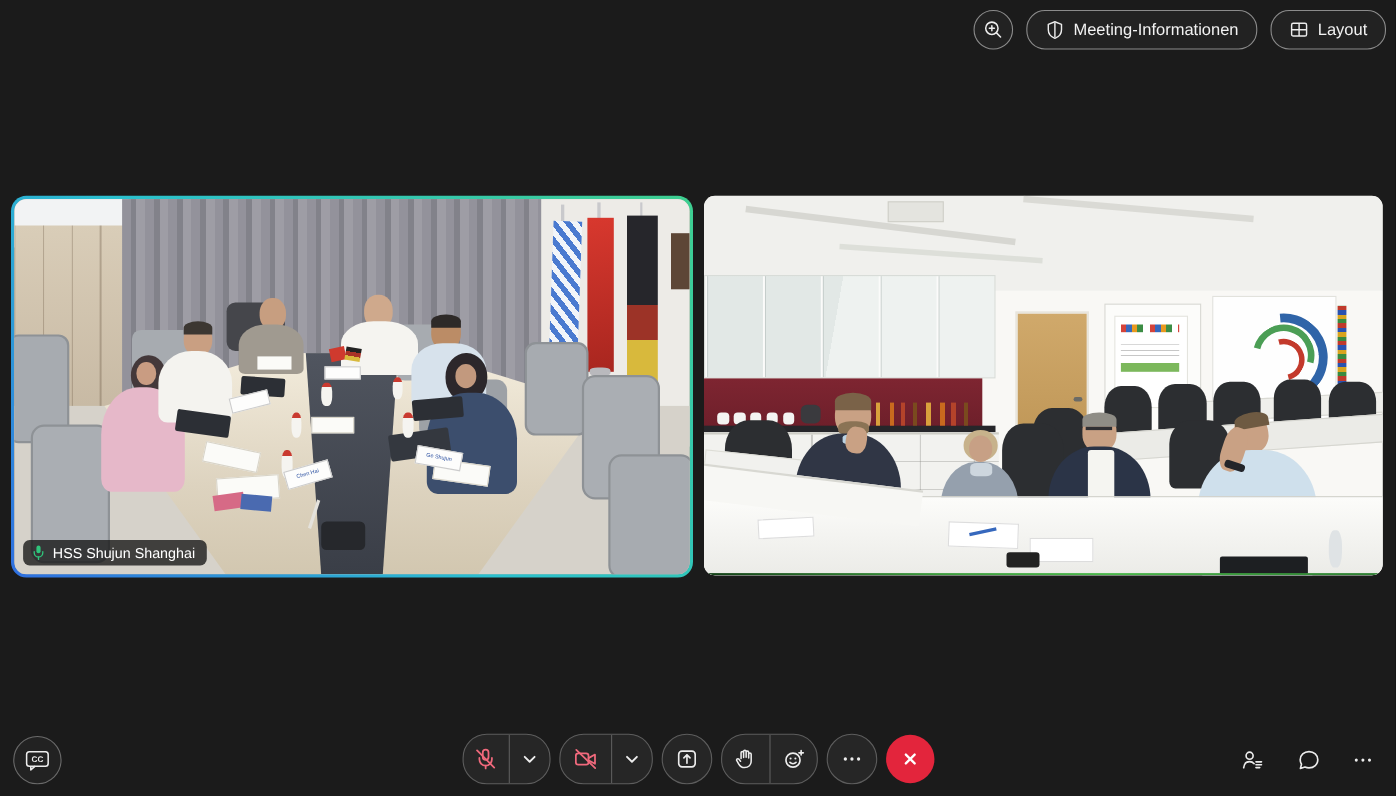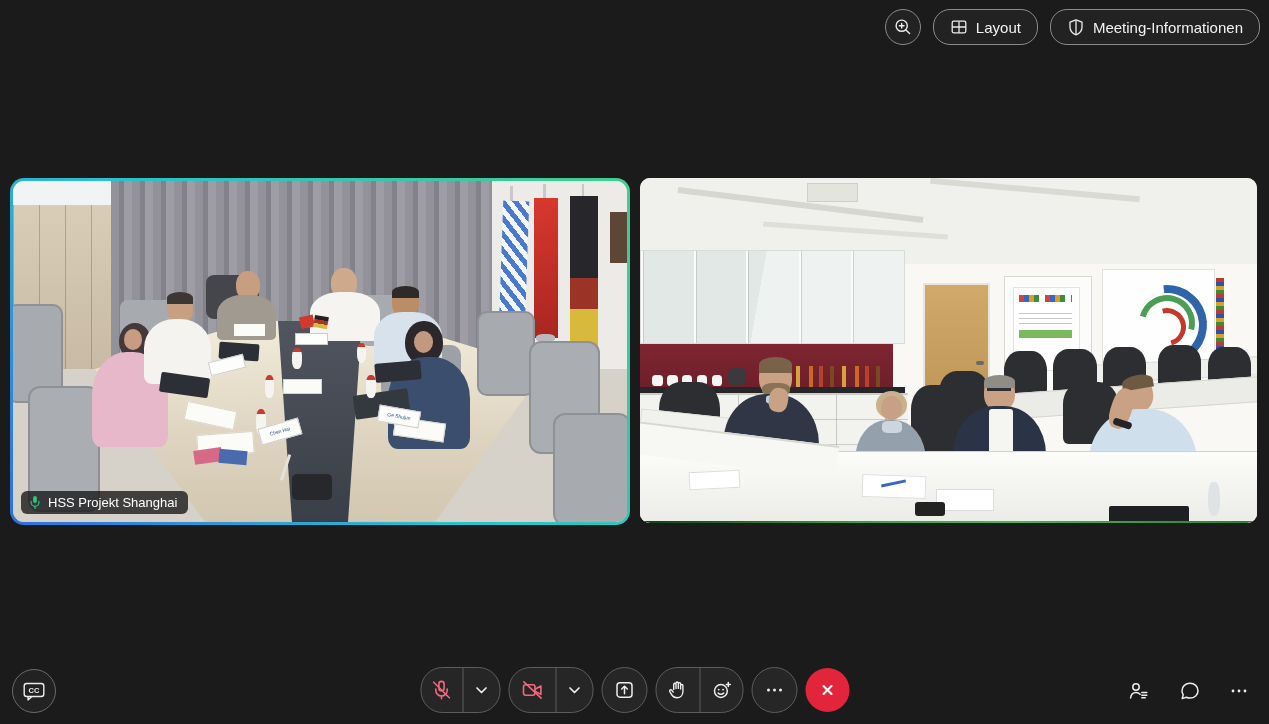--- a/index.html
+++ b/index.html
@@ -57,35 +57,35 @@
       <span>
         <svg width="20" height="20" viewBox="0 0 20 20" fill="none" stroke="#ececec" stroke-width="1.4" stroke-linecap="round">
           <circle cx="8.7" cy="8.7" r="5.6"></circle>
             <path d="M12.9 12.9 L16.6 16.6"></path>
             <path d="M8.7 6.4v4.6M6.4 8.7h4.6"></path>
         </svg>
       </span>
     </div>
     <div class="pill-btn">
       <span>
+        <svg width="18" height="18" viewBox="0 0 18 18" fill="none" stroke="#ececec" stroke-width="1.3" stroke-linejoin="round">
+          <path d="M9 1.8 15 4.1V9c0 3.8-2.3 6.4-6 7.9C5.3 15.4 3 12.8 3 9V4.1Z"></path>
+            <path d="M9 2.4v13.8"></path>
+        </svg>
+      </span>
+      <span>Meeting-Informationen</span>
+    </div>
+    <div class="pill-btn">
+      <span>
         <svg width="18" height="18" viewBox="0 0 18 18" fill="none" stroke="#ececec" stroke-width="1.3">
           <rect x="2.2" y="3.2" width="13.6" height="11.6" rx="1.5"></rect>
             <path d="M9 3.2v11.6M2.2 9h13.6"></path>
         </svg>
       </span>
       <span>Layout</span>
-    </div>
-    <div class="pill-btn">
-      <span>
-        <svg width="18" height="18" viewBox="0 0 18 18" fill="none" stroke="#ececec" stroke-width="1.3" stroke-linejoin="round">
-          <path d="M9 1.8 15 4.1V9c0 3.8-2.3 6.4-6 7.9C5.3 15.4 3 12.8 3 9V4.1Z"></path>
-            <path d="M9 2.4v13.8"></path>
-        </svg>
-      </span>
-      <span>Meeting-Informationen</span>
     </div>
   </div>
 
   <div class="tile-active">
     <div class="tile-video">
 
       <div class="a" style="left:0;top:0;width:17%;height:13%;background:#f2f3f4;"></div>
       <div class="a" style="left:0;top:7%;width:16.5%;height:73%;
            background-image:repeating-linear-gradient(90deg,rgba(80,60,40,.28) 0 1px,transparent 1px 26px),linear-gradient(180deg,#d9cdb8,#bfb09a);"></div>
       <div class="a" style="left:16%;top:0;width:62.5%;height:57%;
@@ -169,21 +169,21 @@
       <div class="a" style="left:44.2%;top:80%;width:.5%;height:8%;background:#e4e2dc;transform:rotate(18deg);"></div>
 
       <div class="name-badge">
         <span>
           <svg width="14" height="15" viewBox="0 0 14 15">
             <rect x="5.1" y="1" width="3.8" height="7" rx="1.9" fill="#2fc57b"></rect>
             <path d="M3.1 6.4v1a3.9 3.9 0 0 0 7.8 0v-1" fill="none" stroke="#2fc57b" stroke-width="1.2" stroke-linecap="round"></path>
             <path d="M7 11.6v2" stroke="#2fc57b" stroke-width="1.2" stroke-linecap="round"></path>
           </svg>
         </span>
-        <span>HSS Projekt Shanghai</span>
+        <span>HSS Shujun Shanghai</span>
       </div>
     </div>
   </div>
 
   <div class="tile-remote">
     <div class="a" style="left:0;top:0;width:100%;height:25%;background:#f0f0ed;"></div>
     <div class="a" style="left:6%;top:7%;width:40%;height:1.8%;background:#d7d7d2;transform:rotate(7deg);"></div>
     <div class="a" style="left:47%;top:2.5%;width:34%;height:1.6%;background:#dadad5;transform:rotate(5deg);"></div>
     <div class="a" style="left:20%;top:14.5%;width:30%;height:1.4%;background:#dddfd9;transform:rotate(4deg);"></div>
     <div class="a" style="left:27%;top:1.5%;width:8%;height:5%;background:#e4e4df;border:1px solid #cfcfc8;"></div>

